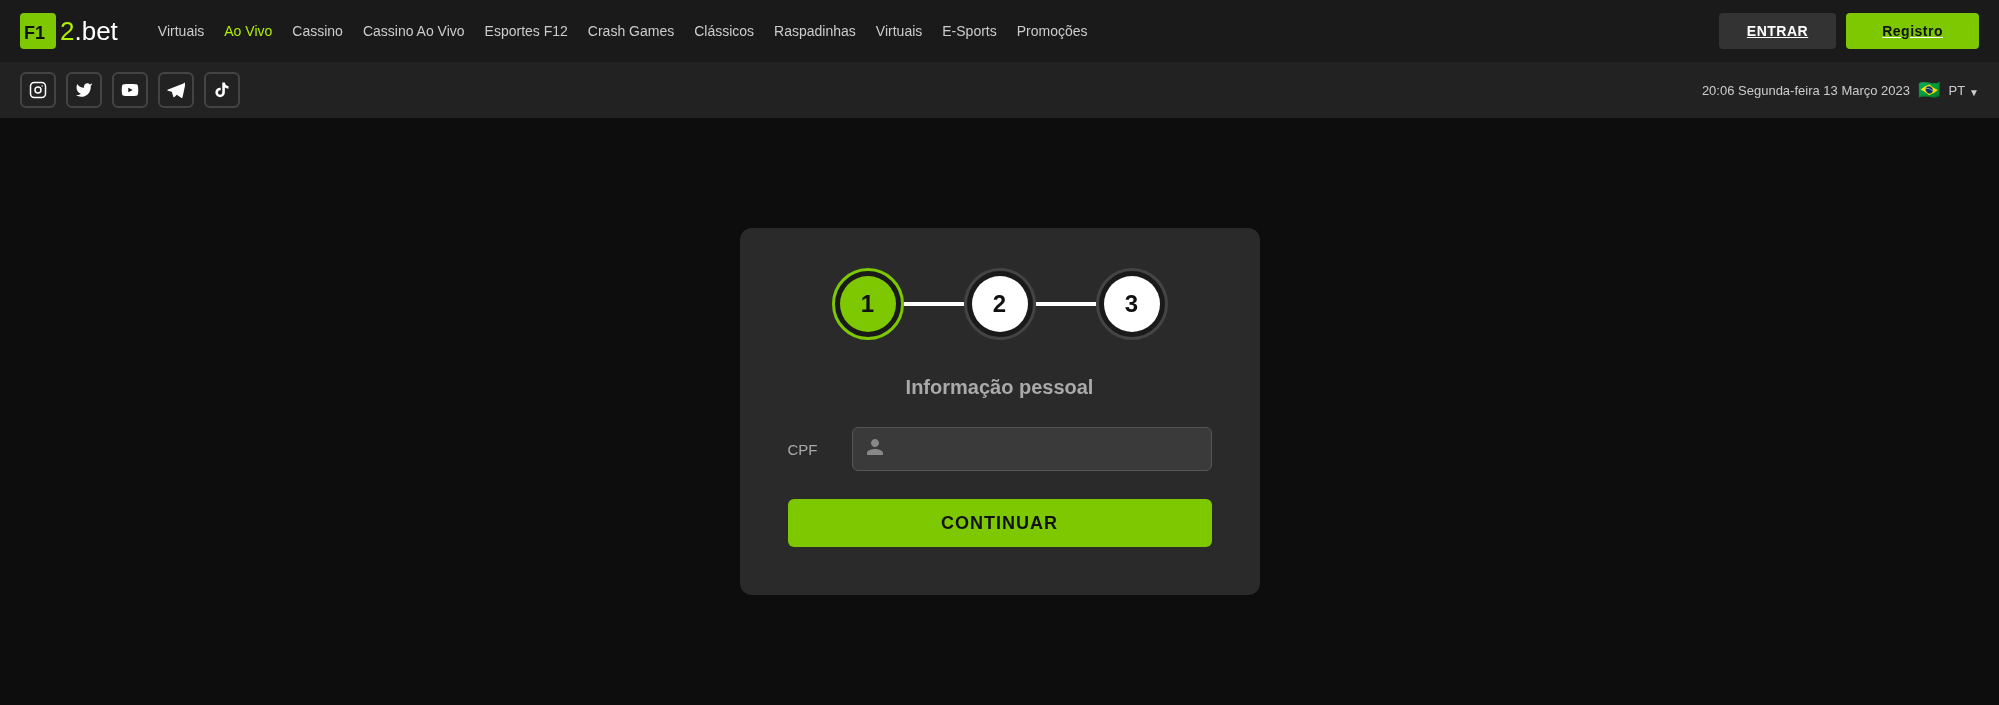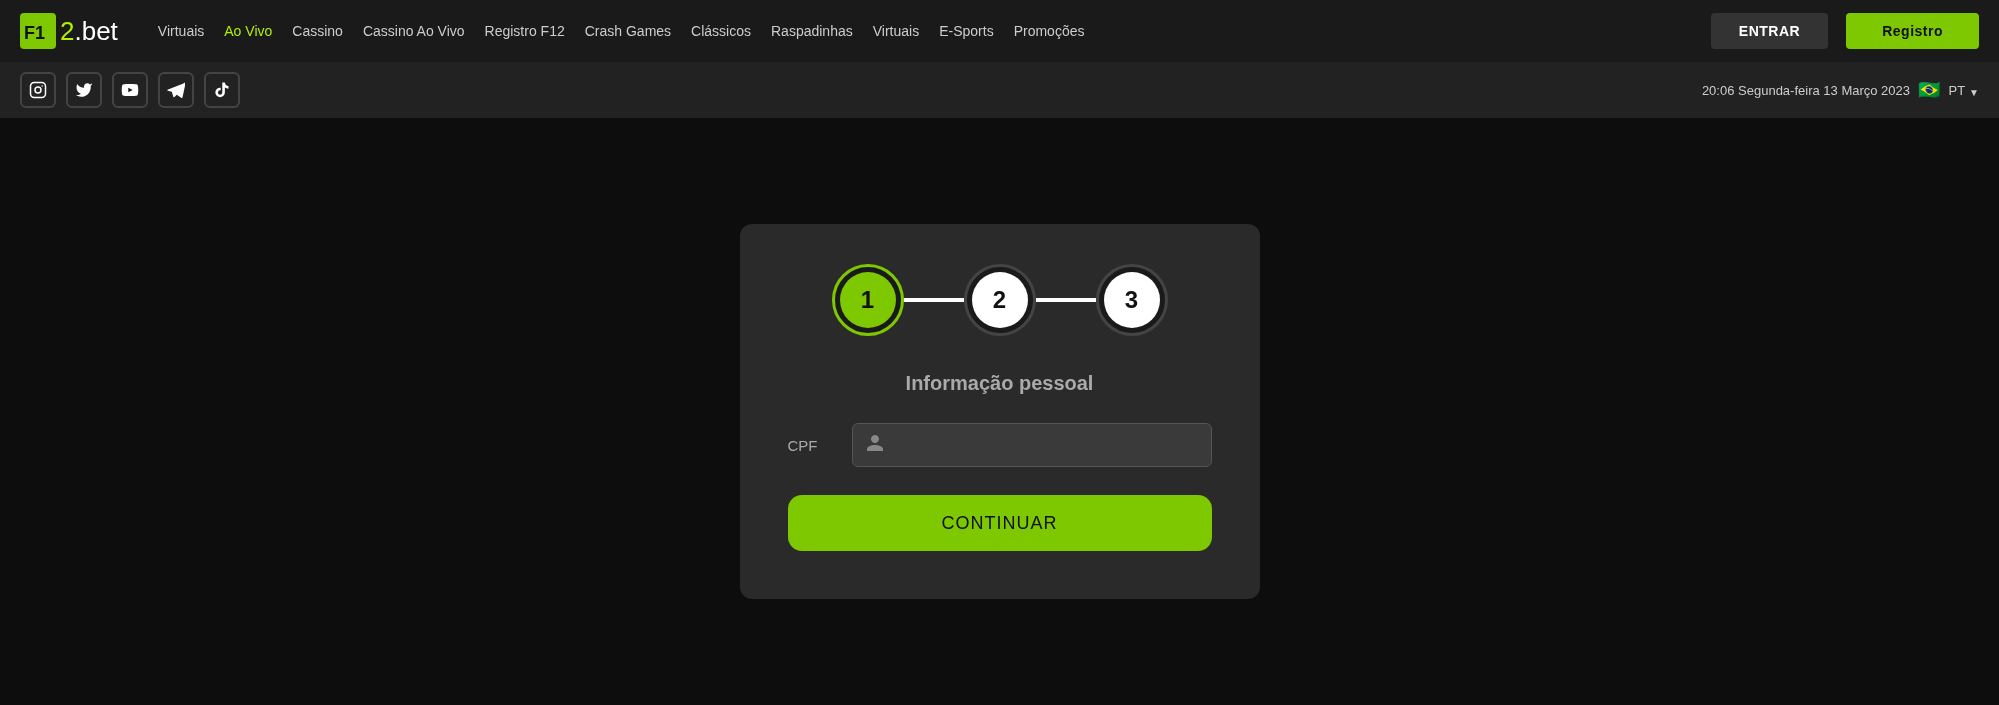--- a/index.html
+++ b/index.html
@@ -47,22 +47,23 @@
       color: #ccc;
       font-size: 14px;
       cursor: pointer;
       text-decoration: none;
       white-space: nowrap;
     }
     .nav-link.active { color: #b0f000; }
     .nav-right {
       display: flex;
       align-items: center;
-      gap: 18px;
+      gap: 10px;
       margin-left: auto;
+      text-decoration: underline;
     }
     .btn-entrar {
       background: #333;
       color: #fff;
       border: none;
       padding: 10px 28px;
       font-size: 14px;
       font-weight: bold;
       cursor: pointer;
       border-radius: 4px;
@@ -236,26 +237,26 @@
     }
     .user-icon {
       font-size: 18px;
       color: #888;
       margin-right: 4px;
     }
 
     
     .btn-continuar {
       width: 100%;
-      height: 56px;
+      height: 48px;
       background: #7dc800;
       border: none;
-      border-radius: 14px;
+      border-radius: 6px;
       font-size: 18px;
-      font-weight: normal;
+      font-weight: bold;
       color: #111;
       letter-spacing: 1px;
       cursor: pointer;
     }
   </style>
 </head>
 <body>
 
 <nav class="topnav">
   <div class="logo">
@@ -266,21 +267,21 @@
     <span class="logo-text">
       <span>2</span>.bet
     </span>
   </div>
 
   <div class="nav-links">
     <a class="nav-link">Virtuais</a>
     <a class="nav-link active">Ao Vivo</a>
     <a class="nav-link">Cassino</a>
     <a class="nav-link">Cassino Ao Vivo</a>
-    <a class="nav-link">Registro F12</a>
+    <a class="nav-link">Esportes F12</a>
     <a class="nav-link">Crash Games</a>
     <a class="nav-link">Clássicos</a>
     <a class="nav-link">Raspadinhas</a>
     <a class="nav-link">Virtuais</a>
     <a class="nav-link">E-Sports</a>
     <a class="nav-link">Promoções</a>
   </div>
 
   <div class="nav-right">
     <button class="btn-entrar">ENTRAR</button>

